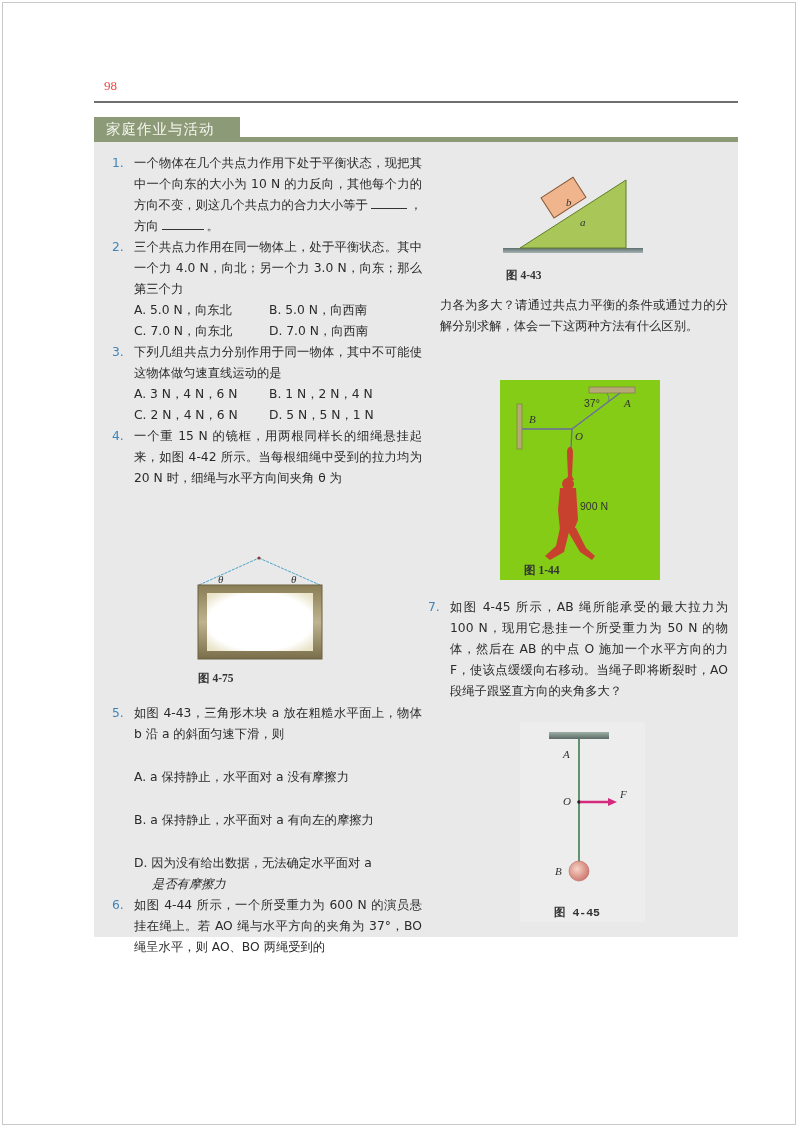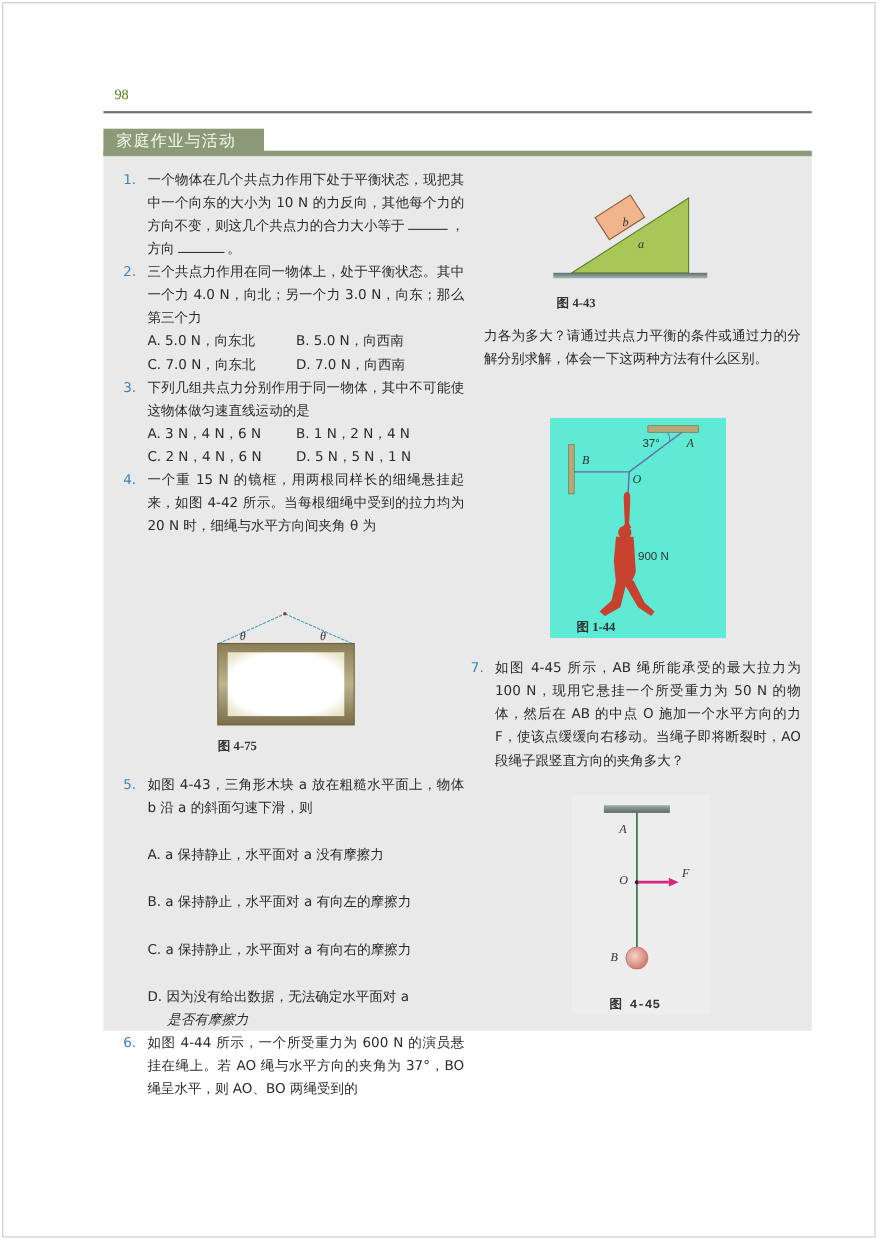--- a/index.html
+++ b/index.html
@@ -1,21 +1,21 @@
 <!DOCTYPE html>
 <html><head>
 <meta charset="utf-8">
 <style>
   html, body { margin: 0; padding: 0; background: #ffffff; }
   body { width: 800px; height: 1128px; position: relative; overflow: hidden;
          font-family: "DejaVu Sans", "Liberation Sans", sans-serif; color: #222; }
   .page-frame { position: absolute; left: 2px; top: 2px; width: 794px; height: 1123px;
                 border: 1px solid #c8c8c8; box-sizing: border-box; }
   .page-number { position: absolute; left: 104px; top: 78px; font-family: "Liberation Serif", "DejaVu Serif", serif;
-                 font-size: 13px; color: #4d7c0f; }
+                 font-size: 13px; color: #ef4444; }
   .top-rule { position: absolute; left: 94px; top: 101px; width: 644px; height: 2px; background: #6e6e6e; }
   .section-tab { position: absolute; left: 94px; top: 117px; width: 146px; height: 24px; background: #8d9a78;
                  color: #f4f6ee; font-size: 14.5px; line-height: 24px; padding-left: 12px; box-sizing: border-box;
                  letter-spacing: 1px; }
   .section-bar { position: absolute; left: 94px; top: 137px; width: 644px; height: 5px; background: #8d9a78; }
   .panel { position: absolute; left: 94px; top: 142px; width: 644px; height: 795px; background: #e9e9e9; }
 
   .col { position: absolute; font-size: 12.3px; line-height: 21px; color: #2a2a2a; }
   .col-left { left: 112px; top: 153px; width: 310px; }
   .col-right { left: 428px; top: 295px; width: 300px; }
@@ -30,21 +30,21 @@
   .opt-single { display: block; padding-left: 0; margin-top: 22px; }
   .opt-hang { padding-left: 18px; display: block; font-style: italic; }
   .blank { display: inline-block; border-bottom: 1px solid #333; width: 36px; height: 12px; margin: 0 3px; vertical-align: baseline; }
   .blank.wide { width: 42px; }
 
   .fig-caption { font-family: "Liberation Serif", "DejaVu Serif", serif; font-weight: bold; font-size: 11.5px; color: #333; position: absolute; }
 
   .figure { position: absolute; }
   #fig42 { left: 180px; top: 545px; width: 160px; height: 150px; }
   #fig43 { left: 500px; top: 160px; width: 150px; height: 130px; }
-  #fig44 { left: 500px; top: 380px; width: 160px; height: 200px; background: #5eead4; }
+  #fig44 { left: 500px; top: 380px; width: 160px; height: 200px; background: #84cc16; }
   #fig45 { left: 520px; top: 722px; width: 125px; height: 200px; background: #ededed; }
 
   .lbl { position: absolute; font-family: "Liberation Serif", "DejaVu Serif", serif; font-style: italic; font-size: 11px; color: #333; }
   .lbl-plain { position: absolute; font-family: "Liberation Sans", sans-serif; font-size: 10.5px; color: #333; }
 </style>
 </head>
 <body>
 
 <div class="page-frame"></div>
 
@@ -113,21 +113,20 @@
   <span class="fig-caption" style="left:18px;top:126px;">图 4-75</span>
 </div>
 
 <div class="col col-left" style="top:703px;">
   <div class="q">
     <span class="q-num">5.</span>
     <span class="q-text">如图 4-43，三角形木块 a 放在粗糙水平面上，物体 b 沿 a 的斜面匀速下滑，则</span>
     <div class="opts single">
       <span class="opt-single">A. a 保持静止，水平面对 a 没有摩擦力</span>
       <span class="opt-single">B. a 保持静止，水平面对 a 有向左的摩擦力</span>
-      <span class="opt-single">C. a 保持静止，水平面对 a 有向右的摩擦力</span>
       <span class="opt-single">D. 因为没有给出数据，无法确定水平面对 a</span>
       <span class="opt-hang">是否有摩擦力</span>
     </div>
   </div>
   <div class="q">
     <span class="q-num">6.</span>
     <span class="q-text">如图 4-44 所示，一个所受重力为 600 N 的演员悬挂在绳上。若 AO 绳与水平方向的夹角为 37°，BO 绳呈水平，则 AO、BO 两绳受到的</span>
   </div>
 </div>
 

